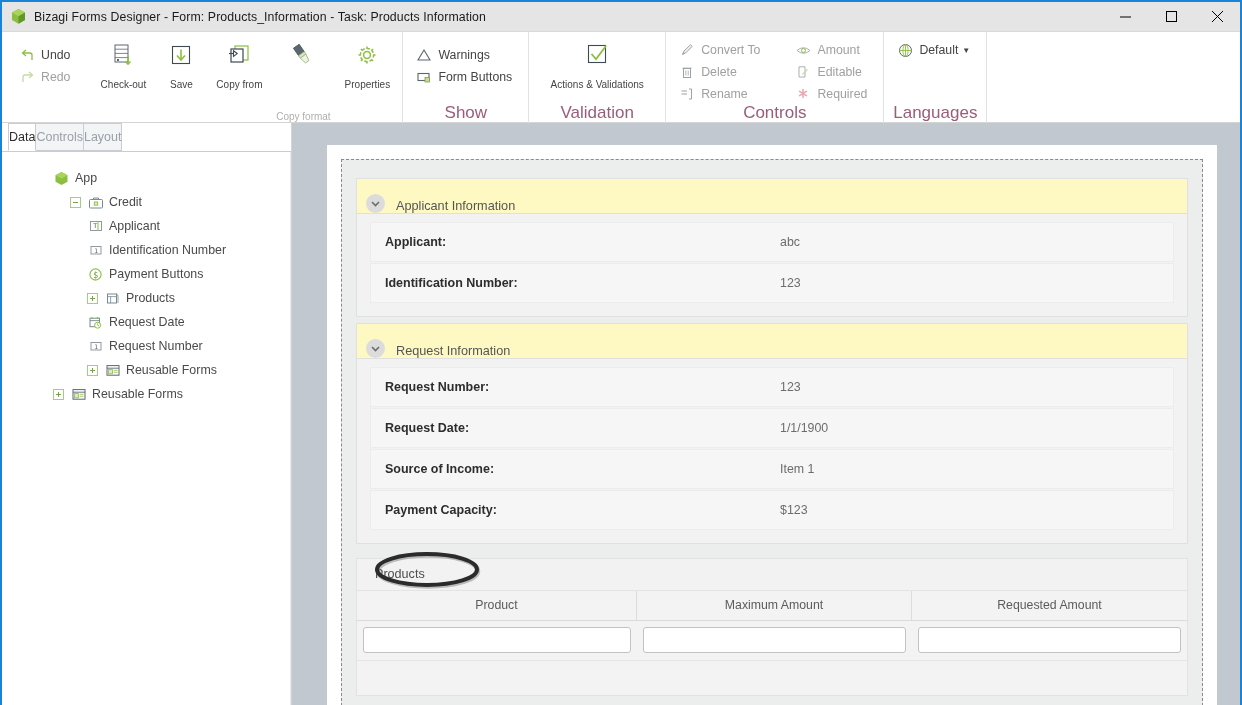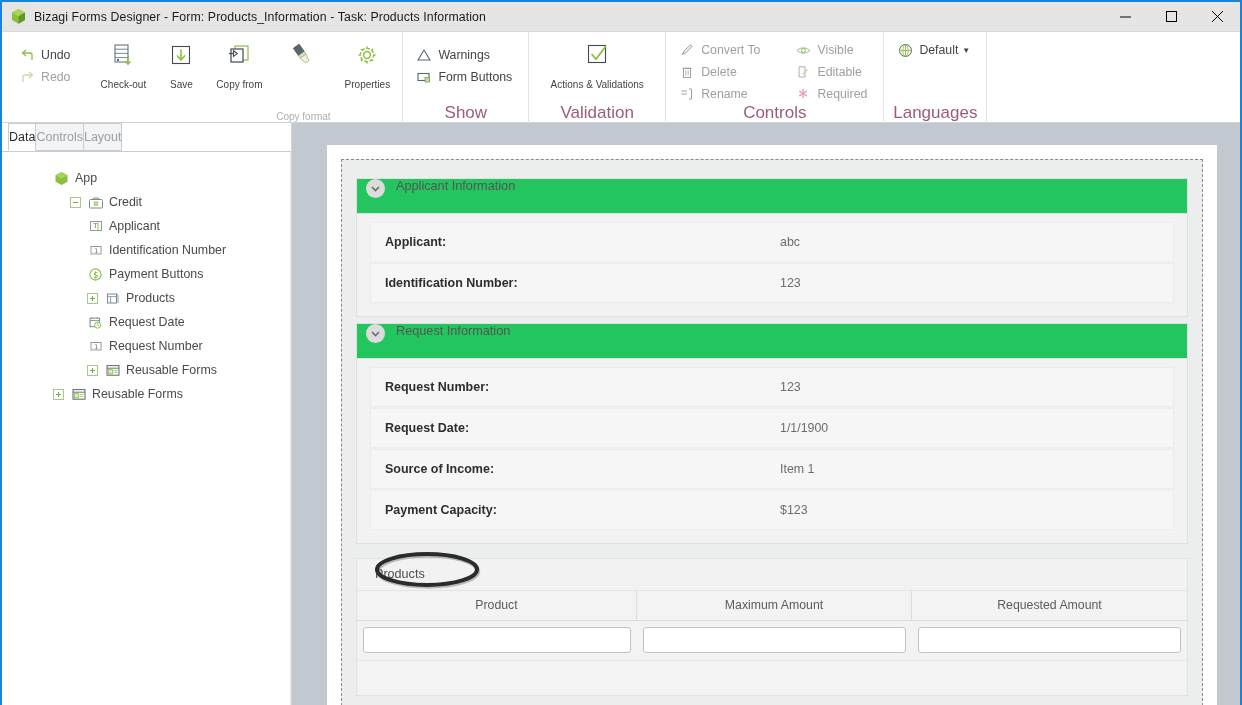--- a/index.html
+++ b/index.html
@@ -172,23 +172,23 @@
     border: 1px dashed #8a8a8a;
     background: #eceded;
     padding: 18px 14px 14px 14px;
     height: 100%;
     overflow: hidden;
   }
 
   
   .section { margin-bottom: 0; }
   .sec-header {
-    display: flex; align-items: flex-start;
+    display: flex; align-items: flex-end;
     height: 36px;
-    background: #22c55e;
+    background: #fef9c3;
     border: 1px solid #e0e0e0;
     padding-left: 9px;
     cursor: default;
   }
   .chev {
     width: 19px; height: 19px; border-radius: 50%;
     background: #dcdcdc;
     display: flex; align-items: center; justify-content: center;
     flex: 0 0 19px; margin-right: 11px;
   }
@@ -453,21 +453,21 @@
           </div>
         </div>
         <div class="rstack" style="margin-left:18px;">
           <div class="rsmall dim">
             <span class="ic">
               <svg width="15" height="13" viewBox="0 0 15 13">
                 <path d="M1 6.5 Q7.5 1 14 6.5 Q7.5 12 1 6.5 Z" fill="none" stroke="#a9b0b6" stroke-width="1"></path>
                 <circle cx="7.5" cy="6.5" r="2" fill="none" stroke="#8cbf3f" stroke-width="1"></circle>
               </svg>
             </span>
-            <span>Visible</span>
+            <span>Amount</span>
           </div>
           <div class="rsmall dim">
             <span class="ic">
               <svg width="14" height="14" viewBox="0 0 14 14">
                 <path d="M3 1.8 L9 1.8 L9 12 L3 12 Z" fill="none" stroke="#a9b0b6" stroke-width="1"></path>
                 <path d="M6.5 9.5 L11.5 4.3" stroke="#c3dd98" stroke-width="1.2"></path>
               </svg>
             </span>
             <span>Editable</span>
           </div>

